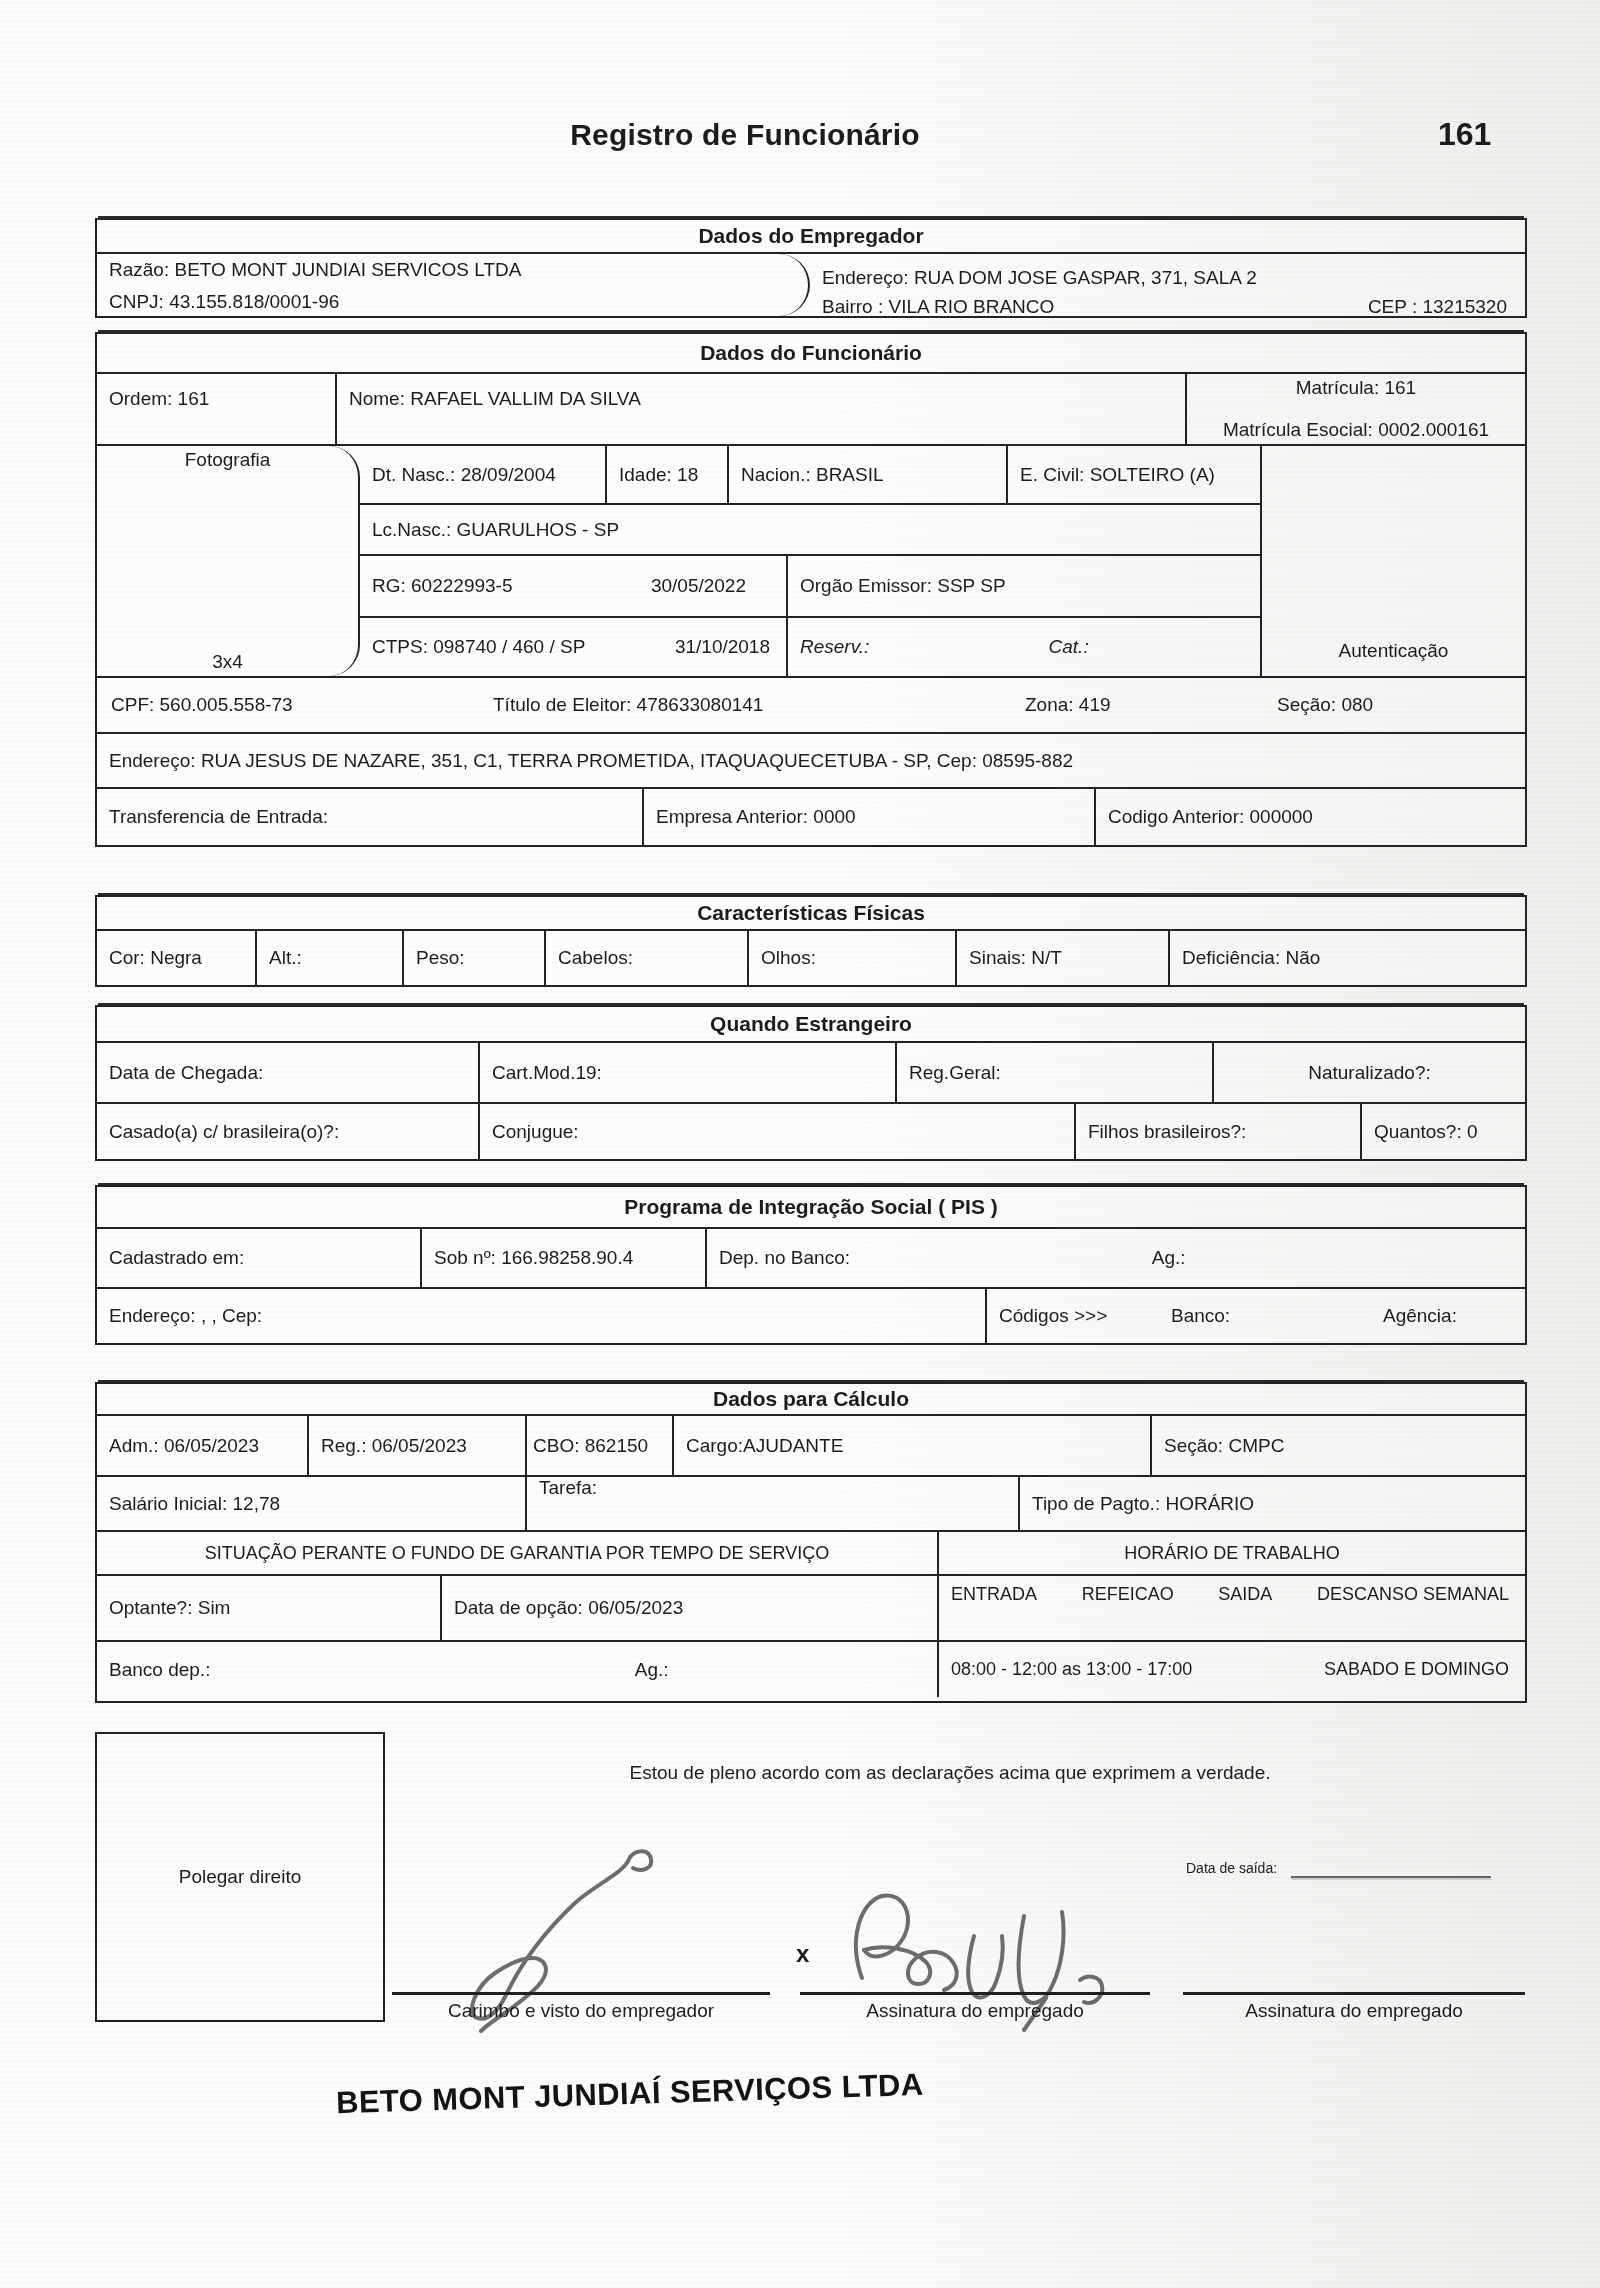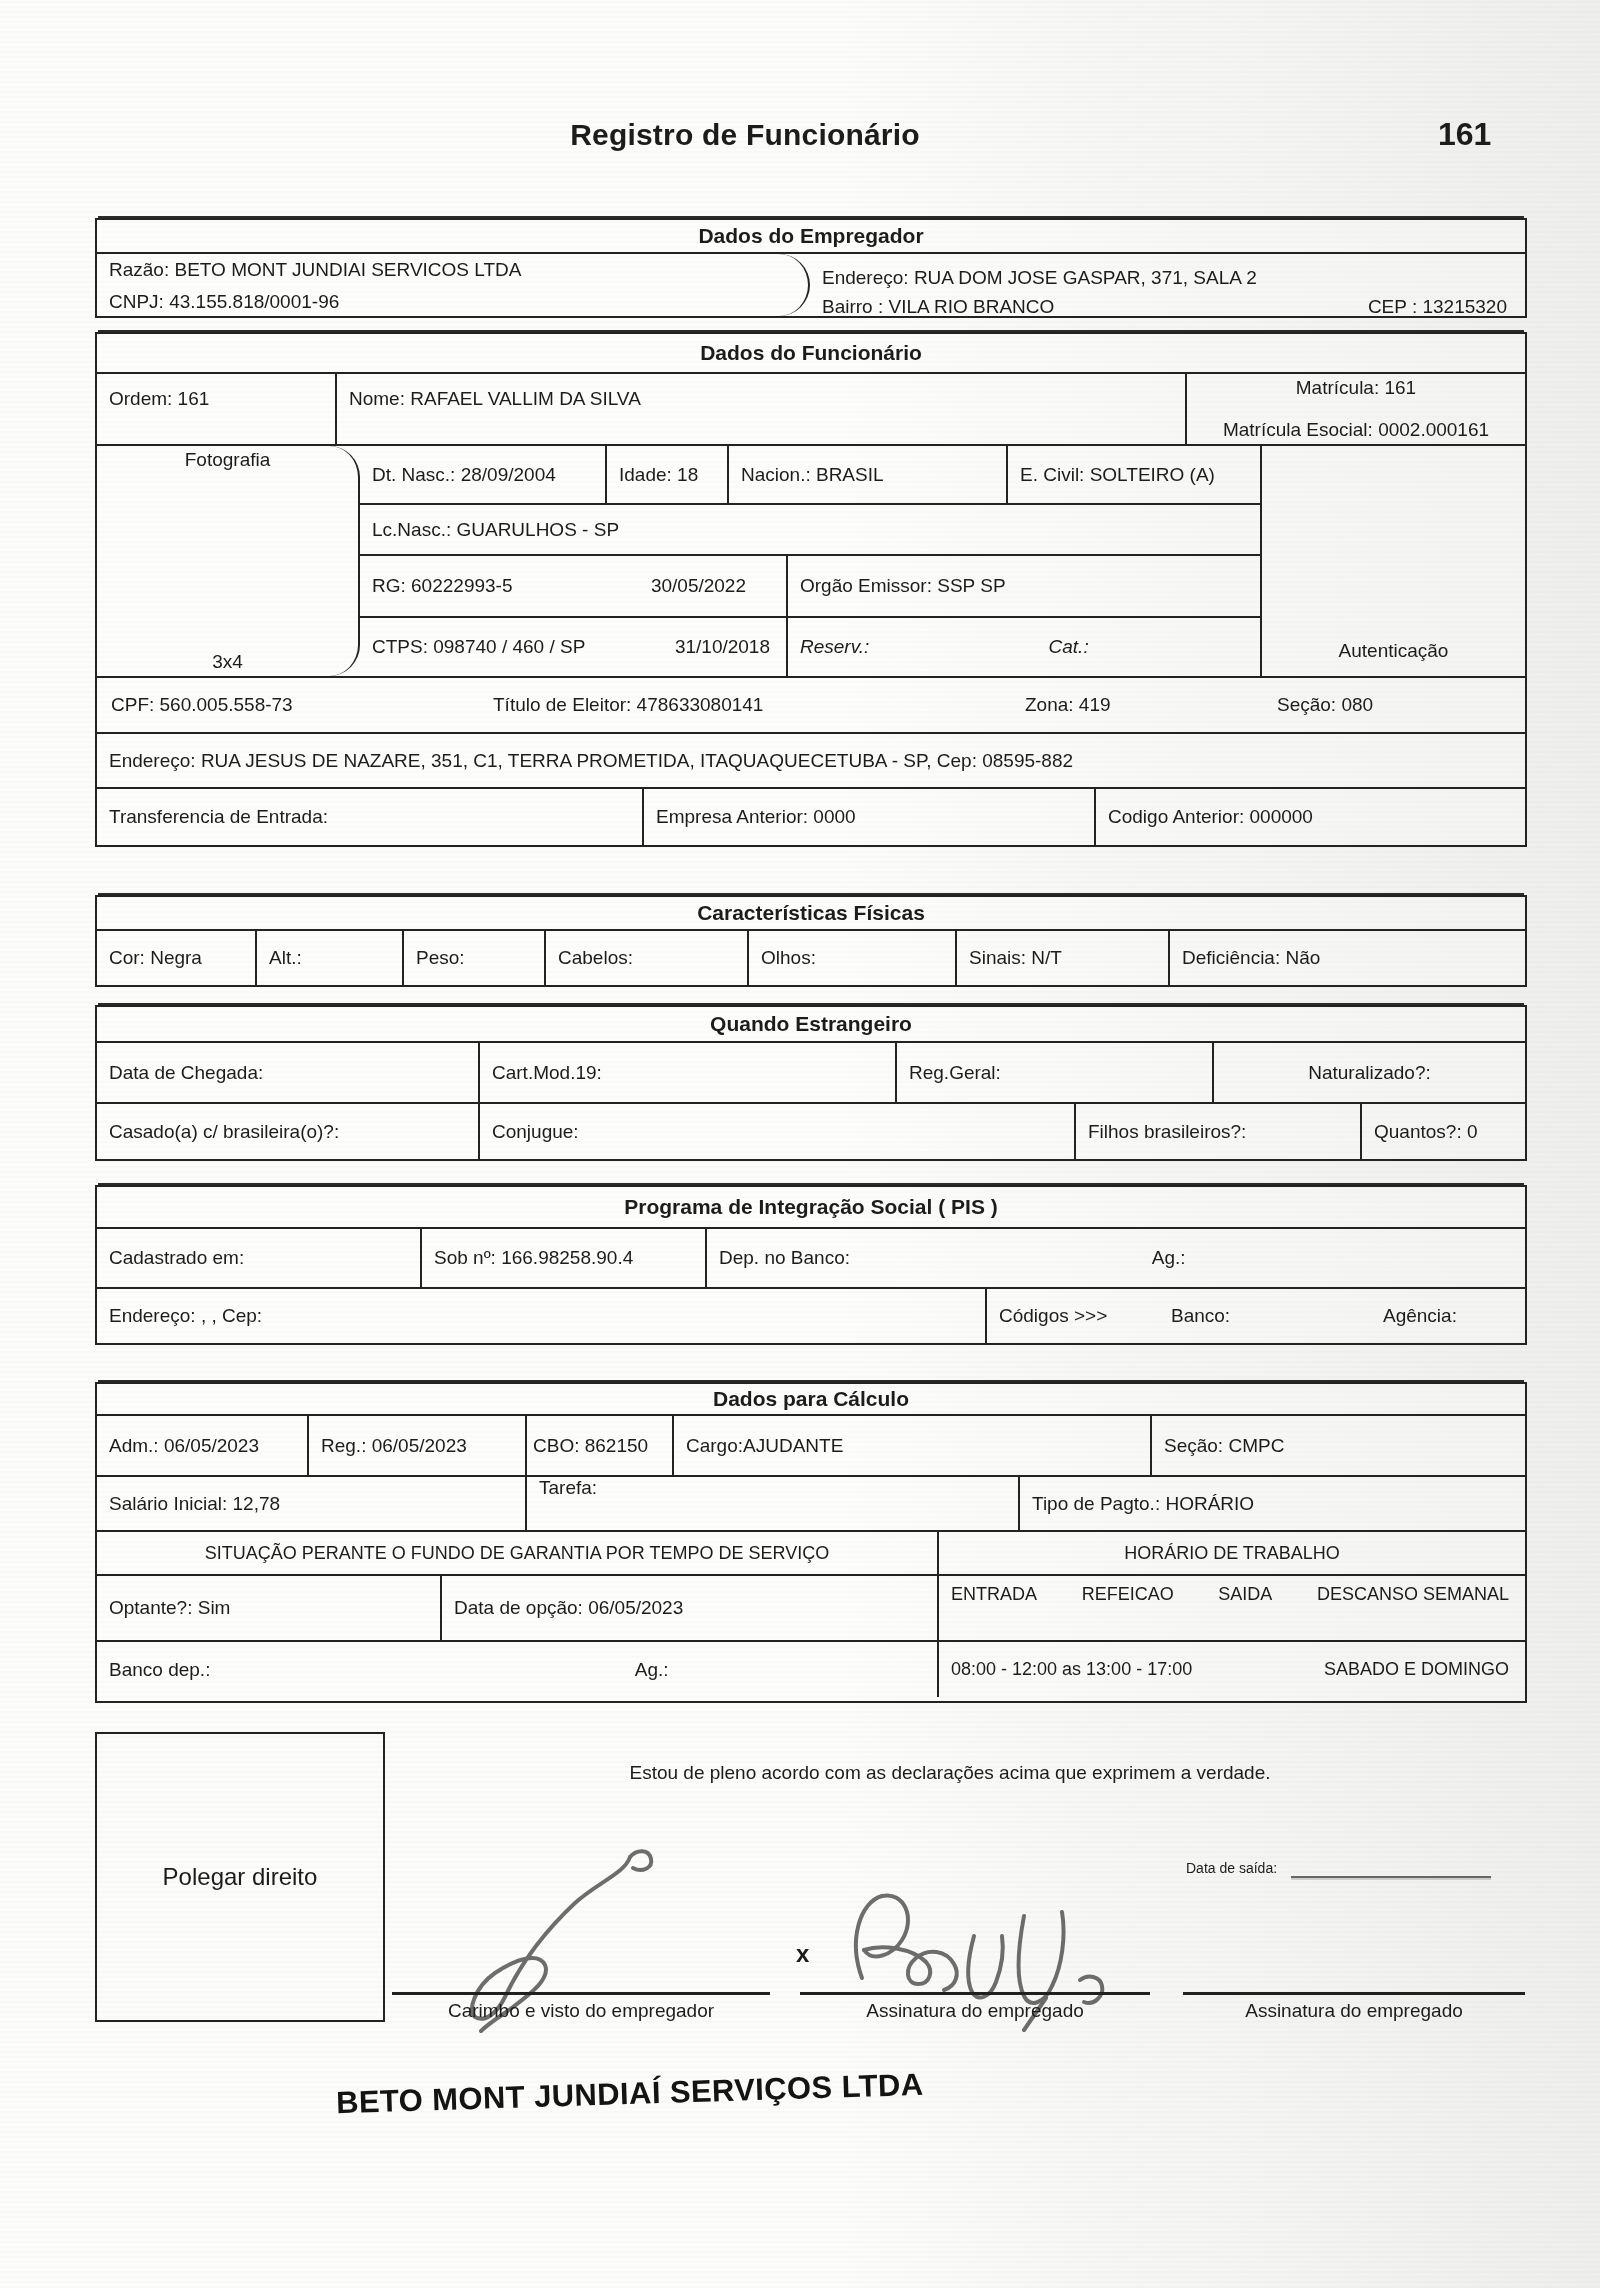--- a/index.html
+++ b/index.html
@@ -37,21 +37,21 @@
   }
   .row{display:flex;box-sizing:border-box;}
   .c{box-sizing:border-box;display:flex;align-items:center;padding:0 12px;font-size:19px;}
   .br{border-right:2px solid #232323;}
   .bt{border-top:2px solid #232323;}
   .center{justify-content:center;text-align:center;}
   
   .polegar-box{
     position:absolute;left:95px;top:1732px;width:290px;height:290px;
     border:2px solid #232323;box-sizing:border-box;
-    display:flex;align-items:center;justify-content:center;font-size:24px;
+    display:flex;align-items:center;justify-content:center;font-size:19px;
   }
   .declaracao{
     position:absolute;left:400px;top:1762px;width:1100px;text-align:center;font-size:19px;
   }
   .data-saida{position:absolute;left:1186px;top:1858px;font-size:14px;display:flex;align-items:center;}
   .ds-line{display:inline-block;width:200px;border-bottom:2px solid #666;margin-left:14px;height:18px;
            box-shadow:0 2px 0 rgba(150,150,150,0.4);}
   .sig-line{position:absolute;height:0;border-top:3px solid #202020;top:1992px;}
   .sig-label{position:absolute;top:2000px;text-align:center;font-size:19px;}
   .x-mark{position:absolute;left:796px;top:1940px;font-size:24px;font-weight:700;}

